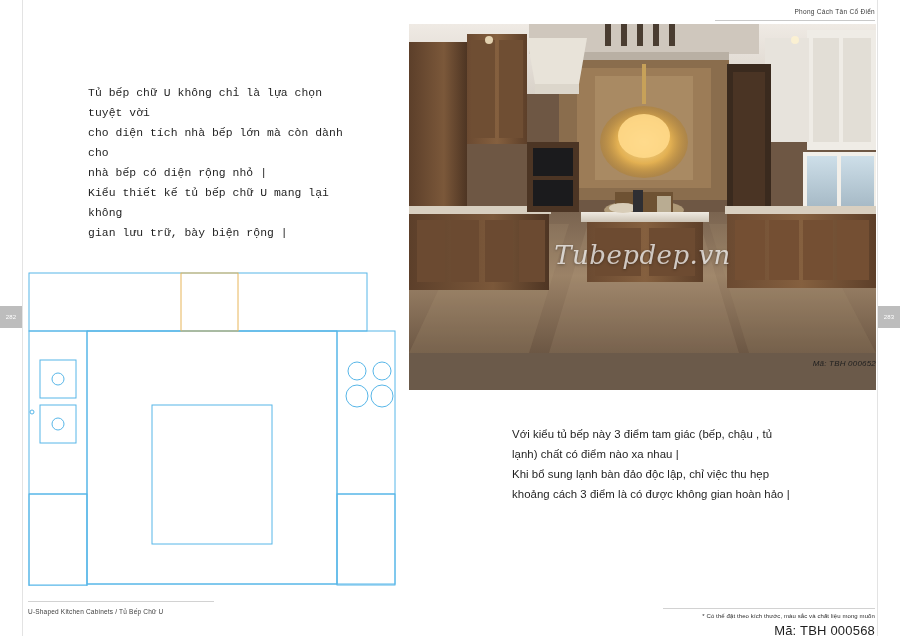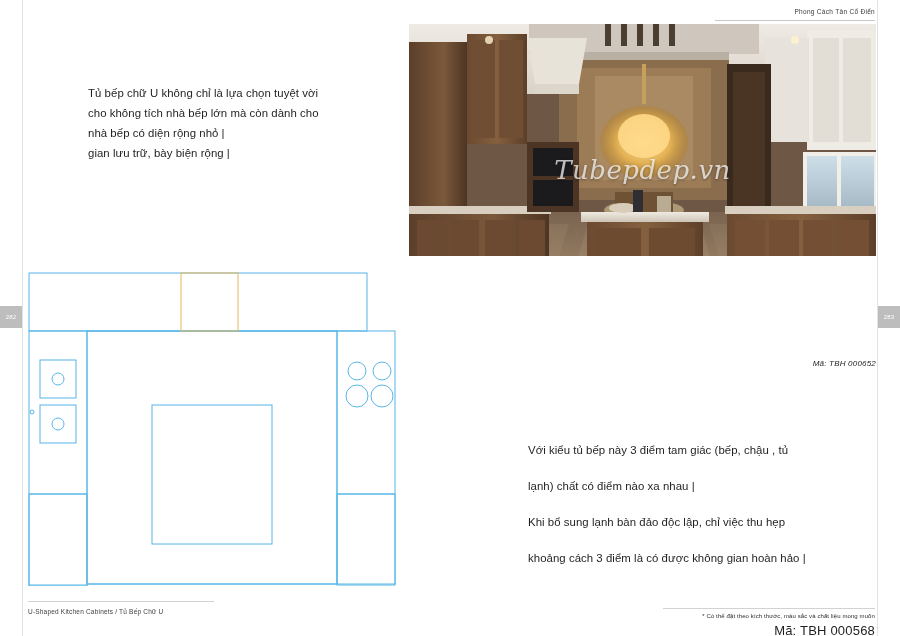--- a/index.html
+++ b/index.html
@@ -73,21 +73,21 @@
   .left-text {
     position: absolute;
     left: 88px;
     top: 83px;
     width: 270px;
     font-size: 11.4px;
     line-height: 20px;
     color: #1f1f1f;
     letter-spacing: 0.05px;
   }
-  .left-text p { margin: 0; }
+  .left-text p { margin: 0; font-family: Liberation Mono, monospace; }
 
   
   .plan {
     position: absolute;
     left: 28px;
     top: 272px;
     width: 368px;
     height: 314px;
   }
   .plan svg { display: block; }
@@ -109,21 +109,21 @@
     height: 1px;
     background: #d2d2d2;
   }
 
   
   .photo-wrap {
     position: absolute;
     left: 409px;
     top: 24px;
     width: 467px;
-    height: 232px;
+    height: 366px;
     overflow: hidden;
     background: #6b5a4a;
   }
   .photo {
     position: absolute;
     inset: 0;
   }
   .watermark {
     position: absolute;
     left: 50%;
@@ -151,21 +151,21 @@
   .right-text {
     position: absolute;
     left: 512px;
     top: 424px;
     width: 330px;
     font-size: 11.4px;
     line-height: 20px;
     color: #1f1f1f;
     letter-spacing: 0.05px;
   }
-  .right-text p { margin: 16px; }
+  .right-text p { margin: 0; }
 
   
   .footer-rule-right {
     position: absolute;
     right: 25px;
     top: 608px;
     width: 212px;
     height: 1px;
     background: #d2d2d2;
   }
@@ -197,22 +197,23 @@
   <div class="gutter-line-right"></div>
 
   <div class="running-head">Phong Cách Tân Cổ Điển</div>
   <div class="header-rule"></div>
 
   <div class="page-tab left">282</div>
   <div class="page-tab right">283</div>
 
   <div class="left-text">
     <p>Tủ bếp chữ U không chỉ là lựa chọn tuyệt vời</p>
-    <p>cho không tích nhà bếp lớn mà còn dành cho</p>
+    <p>cho diện tích nhà bếp lớn mà còn dành cho</p>
     <p>nhà bếp có diện rộng nhỏ |</p>
+    <p>Kiểu thiết kế tủ bếp chữ U mang lại không</p>
     <p>gian lưu trữ, bày biện rộng |</p>
   </div>
 
   <div class="plan">
     <svg width="368" height="314" viewBox="0 0 368 314" fill="none" xmlns="http://www.w3.org/2000/svg">
       <g stroke="#57b6e8" stroke-width="1" fill="none">
 
         <rect x="1" y="1" width="338" height="58"></rect>
 
         <rect x="1" y="59" width="58" height="255"></rect>

